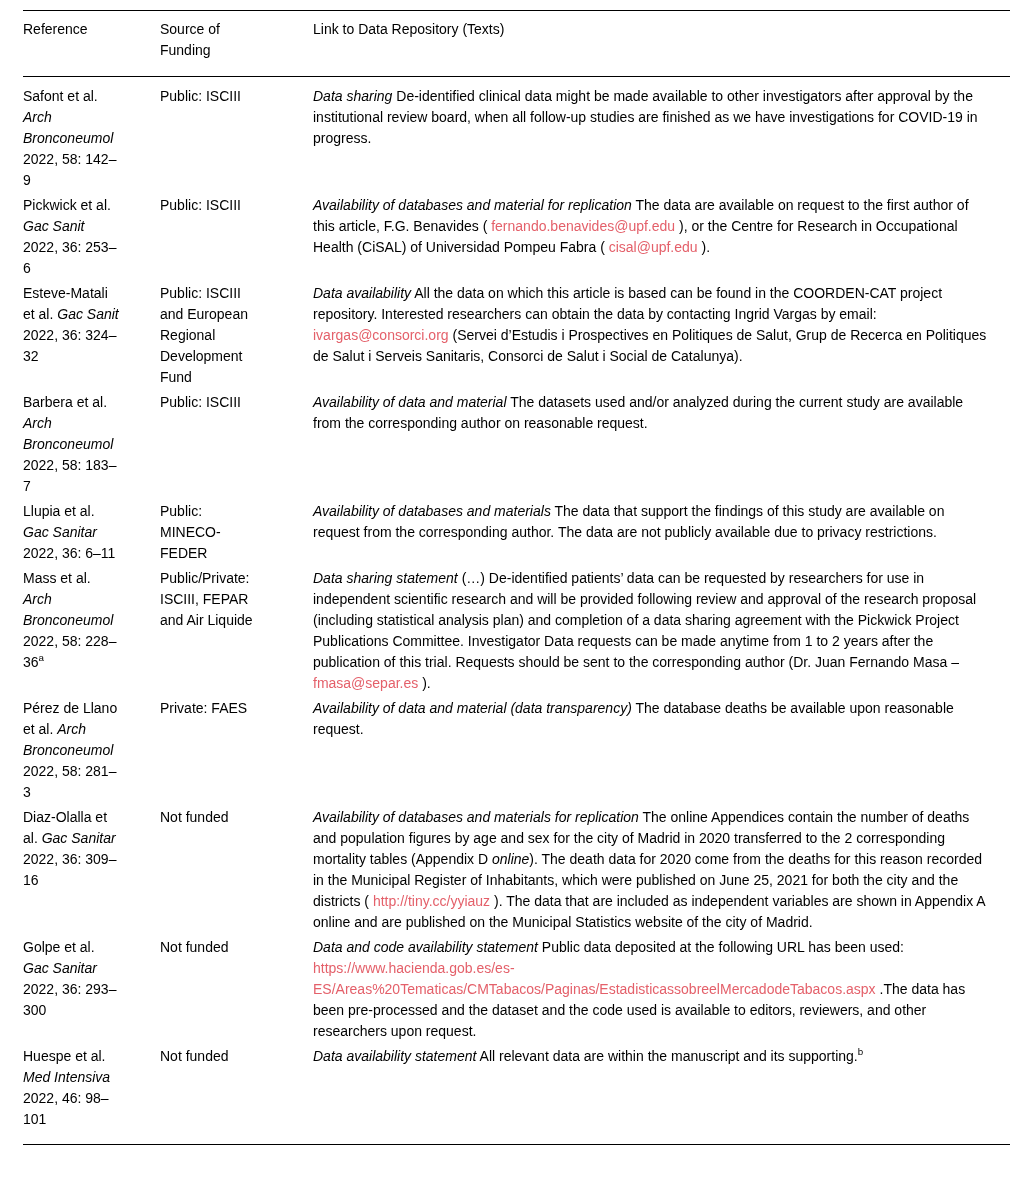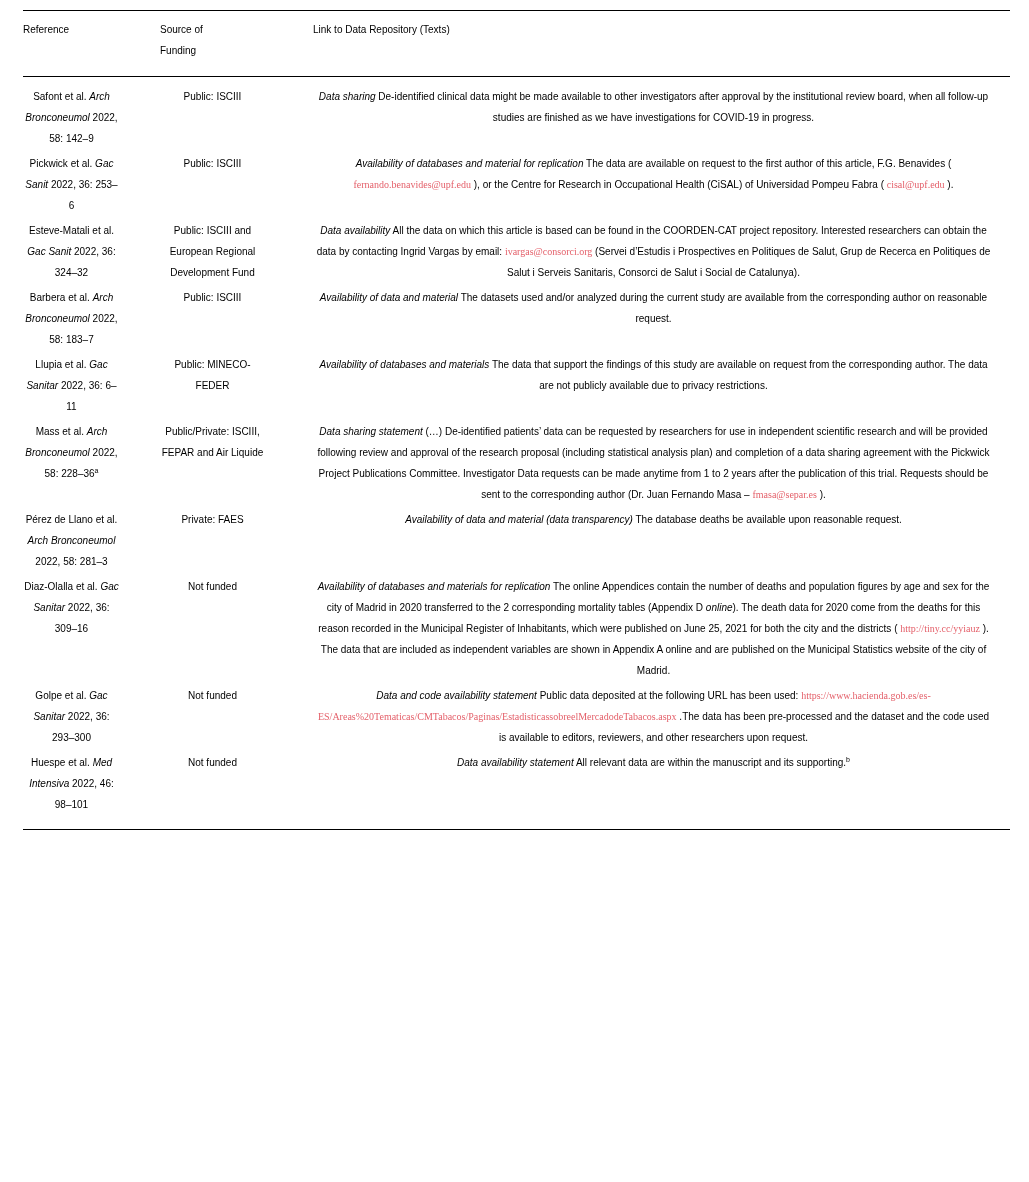--- a/index.html
+++ b/index.html
@@ -14,51 +14,49 @@
     min-height: 1182px;
     background: #ffffff;
     padding: 10px 19px 20px 23px;
   }
   table.data-table {
     width: 100%;
     table-layout: fixed;
     border-collapse: collapse;
     border-top: 1.5px solid #000;
     border-bottom: 1.5px solid #000;
-    font-size: 10px;
+    font-size: 14px;
     line-height: 21px;
   }
   col.c-ref { width: 137px; }
   col.c-fund { width: 153px; }
   col.c-text { width: auto; }
   th {
     text-align: left;
     font-weight: 400;
     vertical-align: top;
     padding: 8px 16px 15px 0;
     border-bottom: 1.5px solid #000;
   }
   th .hwrap-narrow { display: inline-block; max-width: 80px; }
   td {
     vertical-align: top;
     padding: 2px 16px 2px 0;
-    text-align: center;
   }
   tbody tr:first-child td { padding-top: 9px; }
   tbody tr:last-child td { padding-bottom: 14px; margin-left: 42px; }
   td.ref-cell { padding-right: 40px; }
   td.fund-cell { padding-right: 48px; }
   td.text-cell { overflow-wrap: break-word; }
   .it { font-style: italic; }
   a.link {
     color: var(--link-color);
     text-decoration: none;
     overflow-wrap: anywhere;
     cursor: pointer;
-    font-family: Liberation Serif, serif;
   }
   sup {
     font-size: 0.7em;
     vertical-align: super;
     line-height: 0;
   }
 </style>
 </head>
 <body>
 

